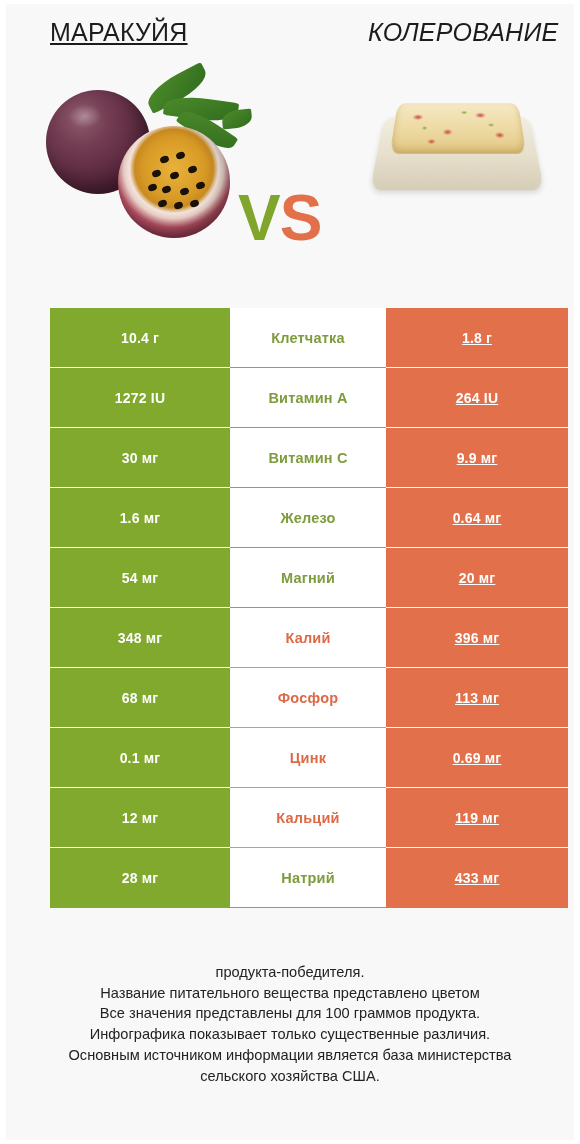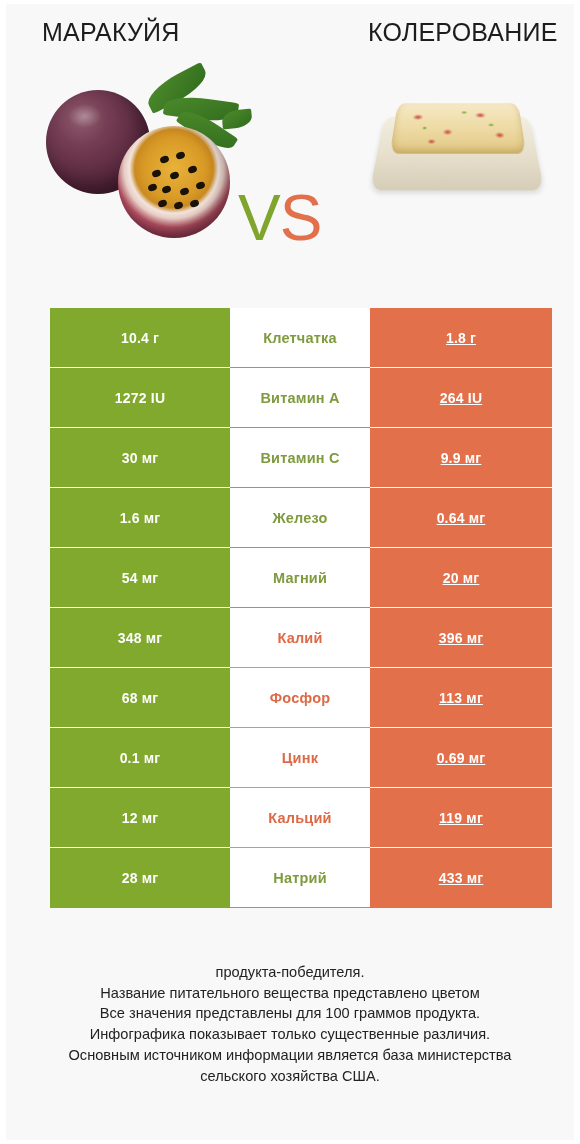--- a/index.html
+++ b/index.html
@@ -33,22 +33,22 @@
   }
   .title {
     position: absolute;
     top: 14px;
     font-size: 25px;
     font-weight: 400;
     letter-spacing: 0.2px;
     color: #1c1c1c;
     white-space: nowrap;
   }
-  .title-left  { left: 36px; }
-  .title-right { left: 362px; }
+  .title-left  { left: 44px; text-decoration: underline; }
+  .title-right { left: 362px; font-style: italic; }
 
   
   .hero {
     position: relative;
     height: 218px;
   }
   .hero-left {
     position: absolute;
     left: 34px;
     top: 2px;
@@ -60,21 +60,21 @@
     left: 368px;
     top: 18px;
     width: 166px;
     height: 130px;
   }
   .vs {
     position: absolute;
     left: 232px;
     top: 120px;
     font-size: 64px;
-    font-weight: 400;
+    font-weight: 700;
     letter-spacing: -1px;
     line-height: 1;
   }
   .vs .v { color: #7fa52c; }
   .vs .s { color: #e2704a; }
 
   
   .table {
     position: absolute;
     left: 14px;
@@ -96,21 +96,21 @@
     font-weight: 700;
     letter-spacing: 0.2px;
   }
   .cell-left {
     width: 180px;
     background: #80a92d;
     color: #ffffff;
     border-bottom: 1px solid #ffffff;
   }
   .cell-mid {
-    width: 140px;
+    width: 156px;
     background: #ffffff;
     font-size: 14.5px;
     font-weight: 700;
   }
   .cell-right {
     width: 182px;
     background: #e2704a;
     color: #ffffff;
     border-bottom: 1px solid #ffffff;
     text-decoration: underline;

